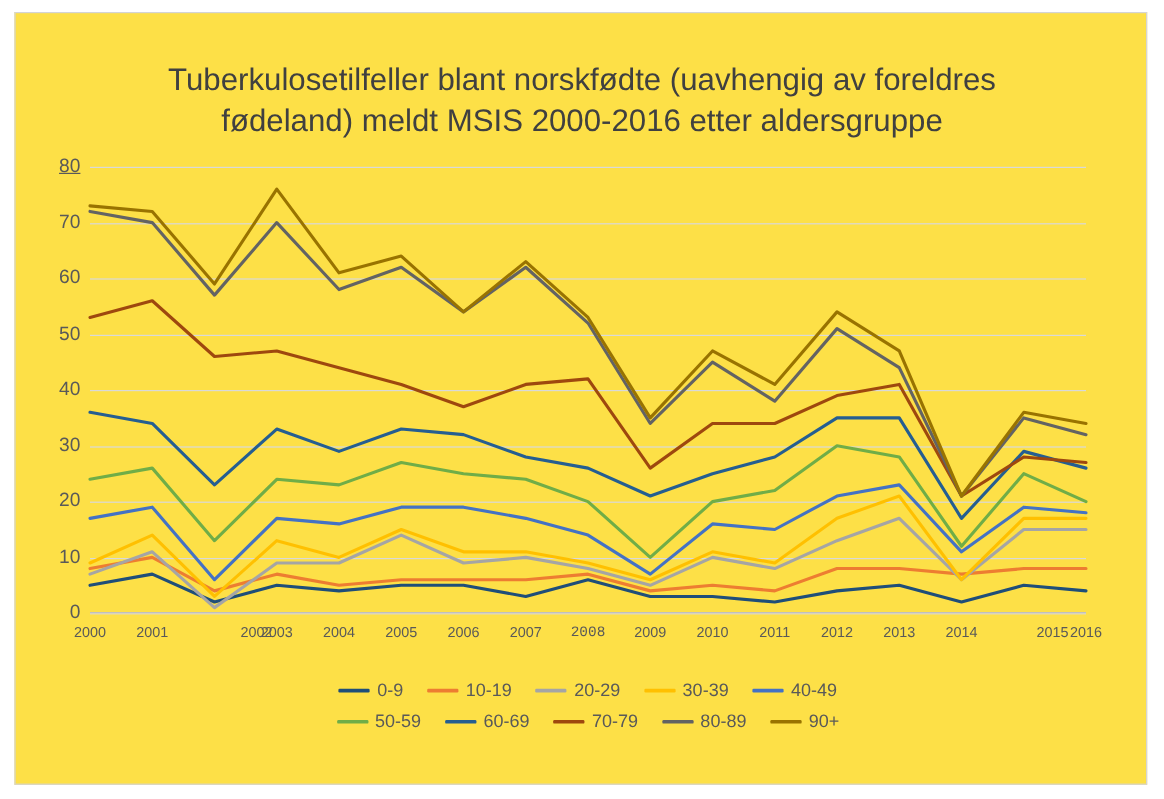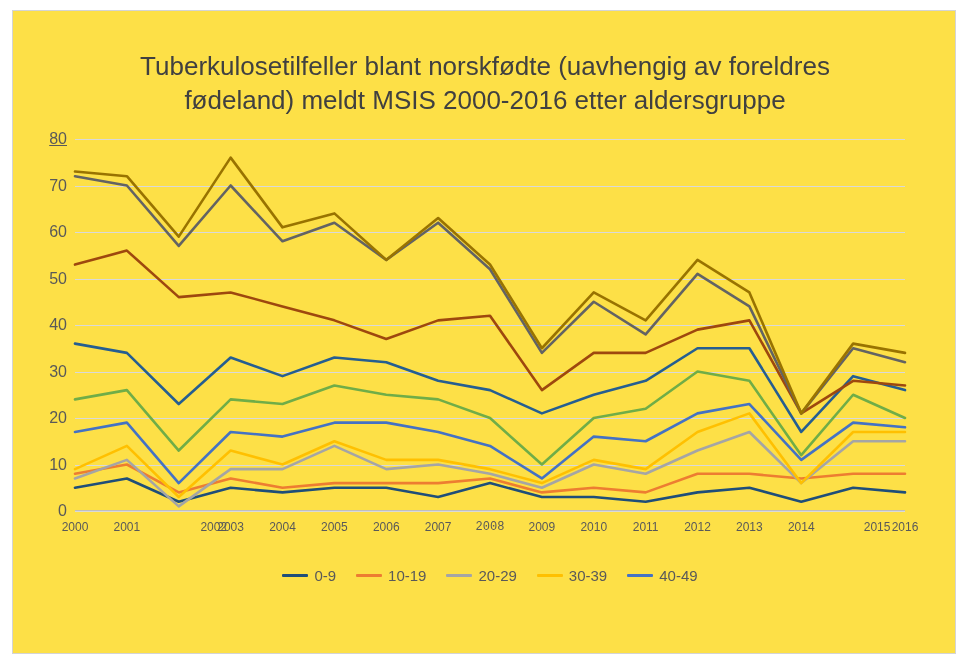--- a/index.html
+++ b/index.html
@@ -193,15 +193,37 @@
         </div>
         <div class="legend-item">
           <span class="legend-swatch" style="background: rgb(255, 192, 0);"></span>
           <span class="legend-label">30-39</span>
         </div>
         <div class="legend-item">
           <span class="legend-swatch" style="background: rgb(68, 114, 196);"></span>
           <span class="legend-label">40-49</span>
         </div>
       </div>
+      <div class="legend-row">
+        <div class="legend-item">
+          <span class="legend-swatch" style="background: rgb(112, 173, 71);"></span>
+          <span class="legend-label">50-59</span>
+        </div>
+        <div class="legend-item">
+          <span class="legend-swatch" style="background: rgb(37, 94, 145);"></span>
+          <span class="legend-label">60-69</span>
+        </div>
+        <div class="legend-item">
+          <span class="legend-swatch" style="background: rgb(158, 72, 14);"></span>
+          <span class="legend-label">70-79</span>
+        </div>
+        <div class="legend-item">
+          <span class="legend-swatch" style="background: rgb(99, 99, 99);"></span>
+          <span class="legend-label">80-89</span>
+        </div>
+        <div class="legend-item">
+          <span class="legend-swatch" style="background: rgb(153, 115, 0);"></span>
+          <span class="legend-label">90+</span>
+        </div>
+      </div>
     </div>
 
 </div>
 
 </body></html>

